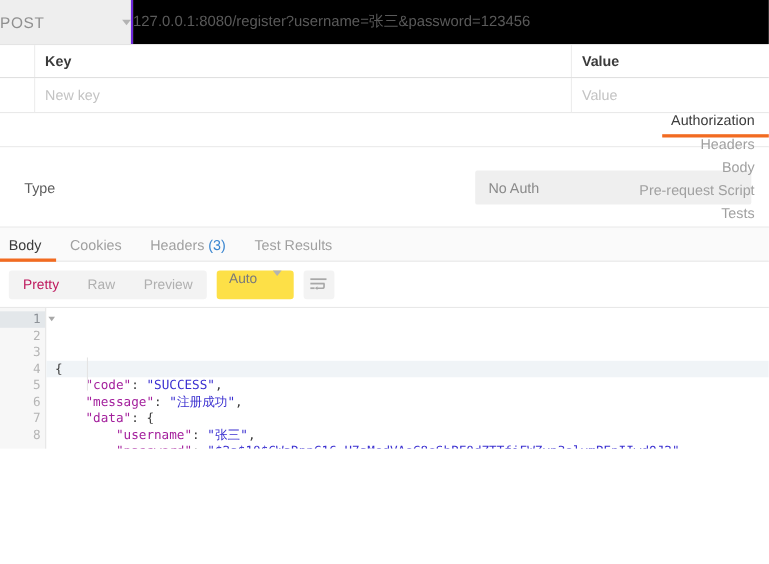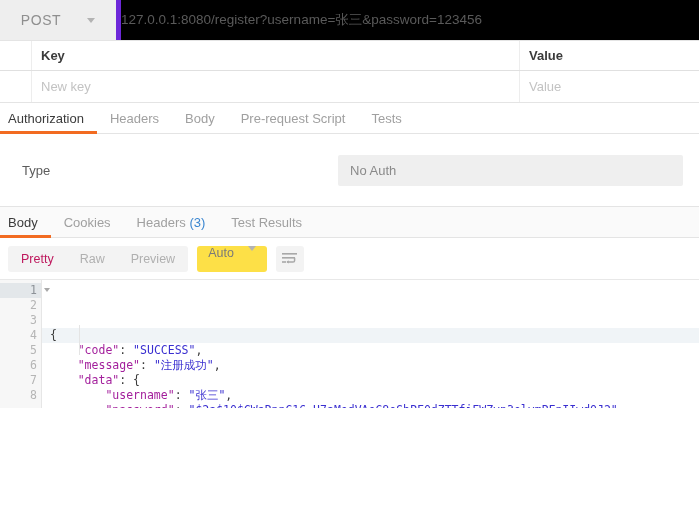--- a/index.html
+++ b/index.html
@@ -14,24 +14,24 @@
   
   .urlbar {
     display: flex;
     height: 41px;
     border-bottom: 1px solid #e4e4e4;
     background: #ffffff;
   }
   .method-box {
     width: 121px;
     background: #eeeeee;
-    border-right: 5px solid #6d28d9;
-    display: flex;
-    align-items: center;
-    justify-content: center;
+    border-right: 2px solid #6d28d9;
+    display: flex;
+    align-items: center;
+    justify-content: space-between;
     gap: 26px;
     cursor: pointer;
   }
   .method-label {
     font-size: 14px;
     color: #8f8f8f;
     letter-spacing: .6px;
   }
   .chev {
     width: 0; height: 0;
@@ -117,20 +117,21 @@
   .ph { color: #c3c3c3; }
 
   
   .tabbar {
     display: flex;
     height: 31px;
     align-items: flex-end;
     border-bottom: 1px solid #e4e4e4;
     padding-left: 0;
     background: #ffffff;
+    flex-direction: column;
   }
   .tab {
     position: relative;
     padding: 0 13px 8px 13px;
     font-size: 13px;
     color: #a0a0a0;
     cursor: pointer;
     line-height: 1;
   }
   .tab:first-child { padding-left: 8px; }
@@ -146,21 +147,21 @@
 
   
   .authpanel {
     height: 73px;
     display: flex;
     align-items: center;
     background: #ffffff;
     border-bottom: 1px solid #e4e4e4;
   }
   .auth-label {
-    width: 338px;
+    width: 432px;
     padding-left: 22px;
     font-size: 13px;
     color: #5c5c5c;
   }
   .auth-select {
     flex: 1;
     margin-right: 16px;
     height: 31px;
     background: #efefef;
     display: flex;

